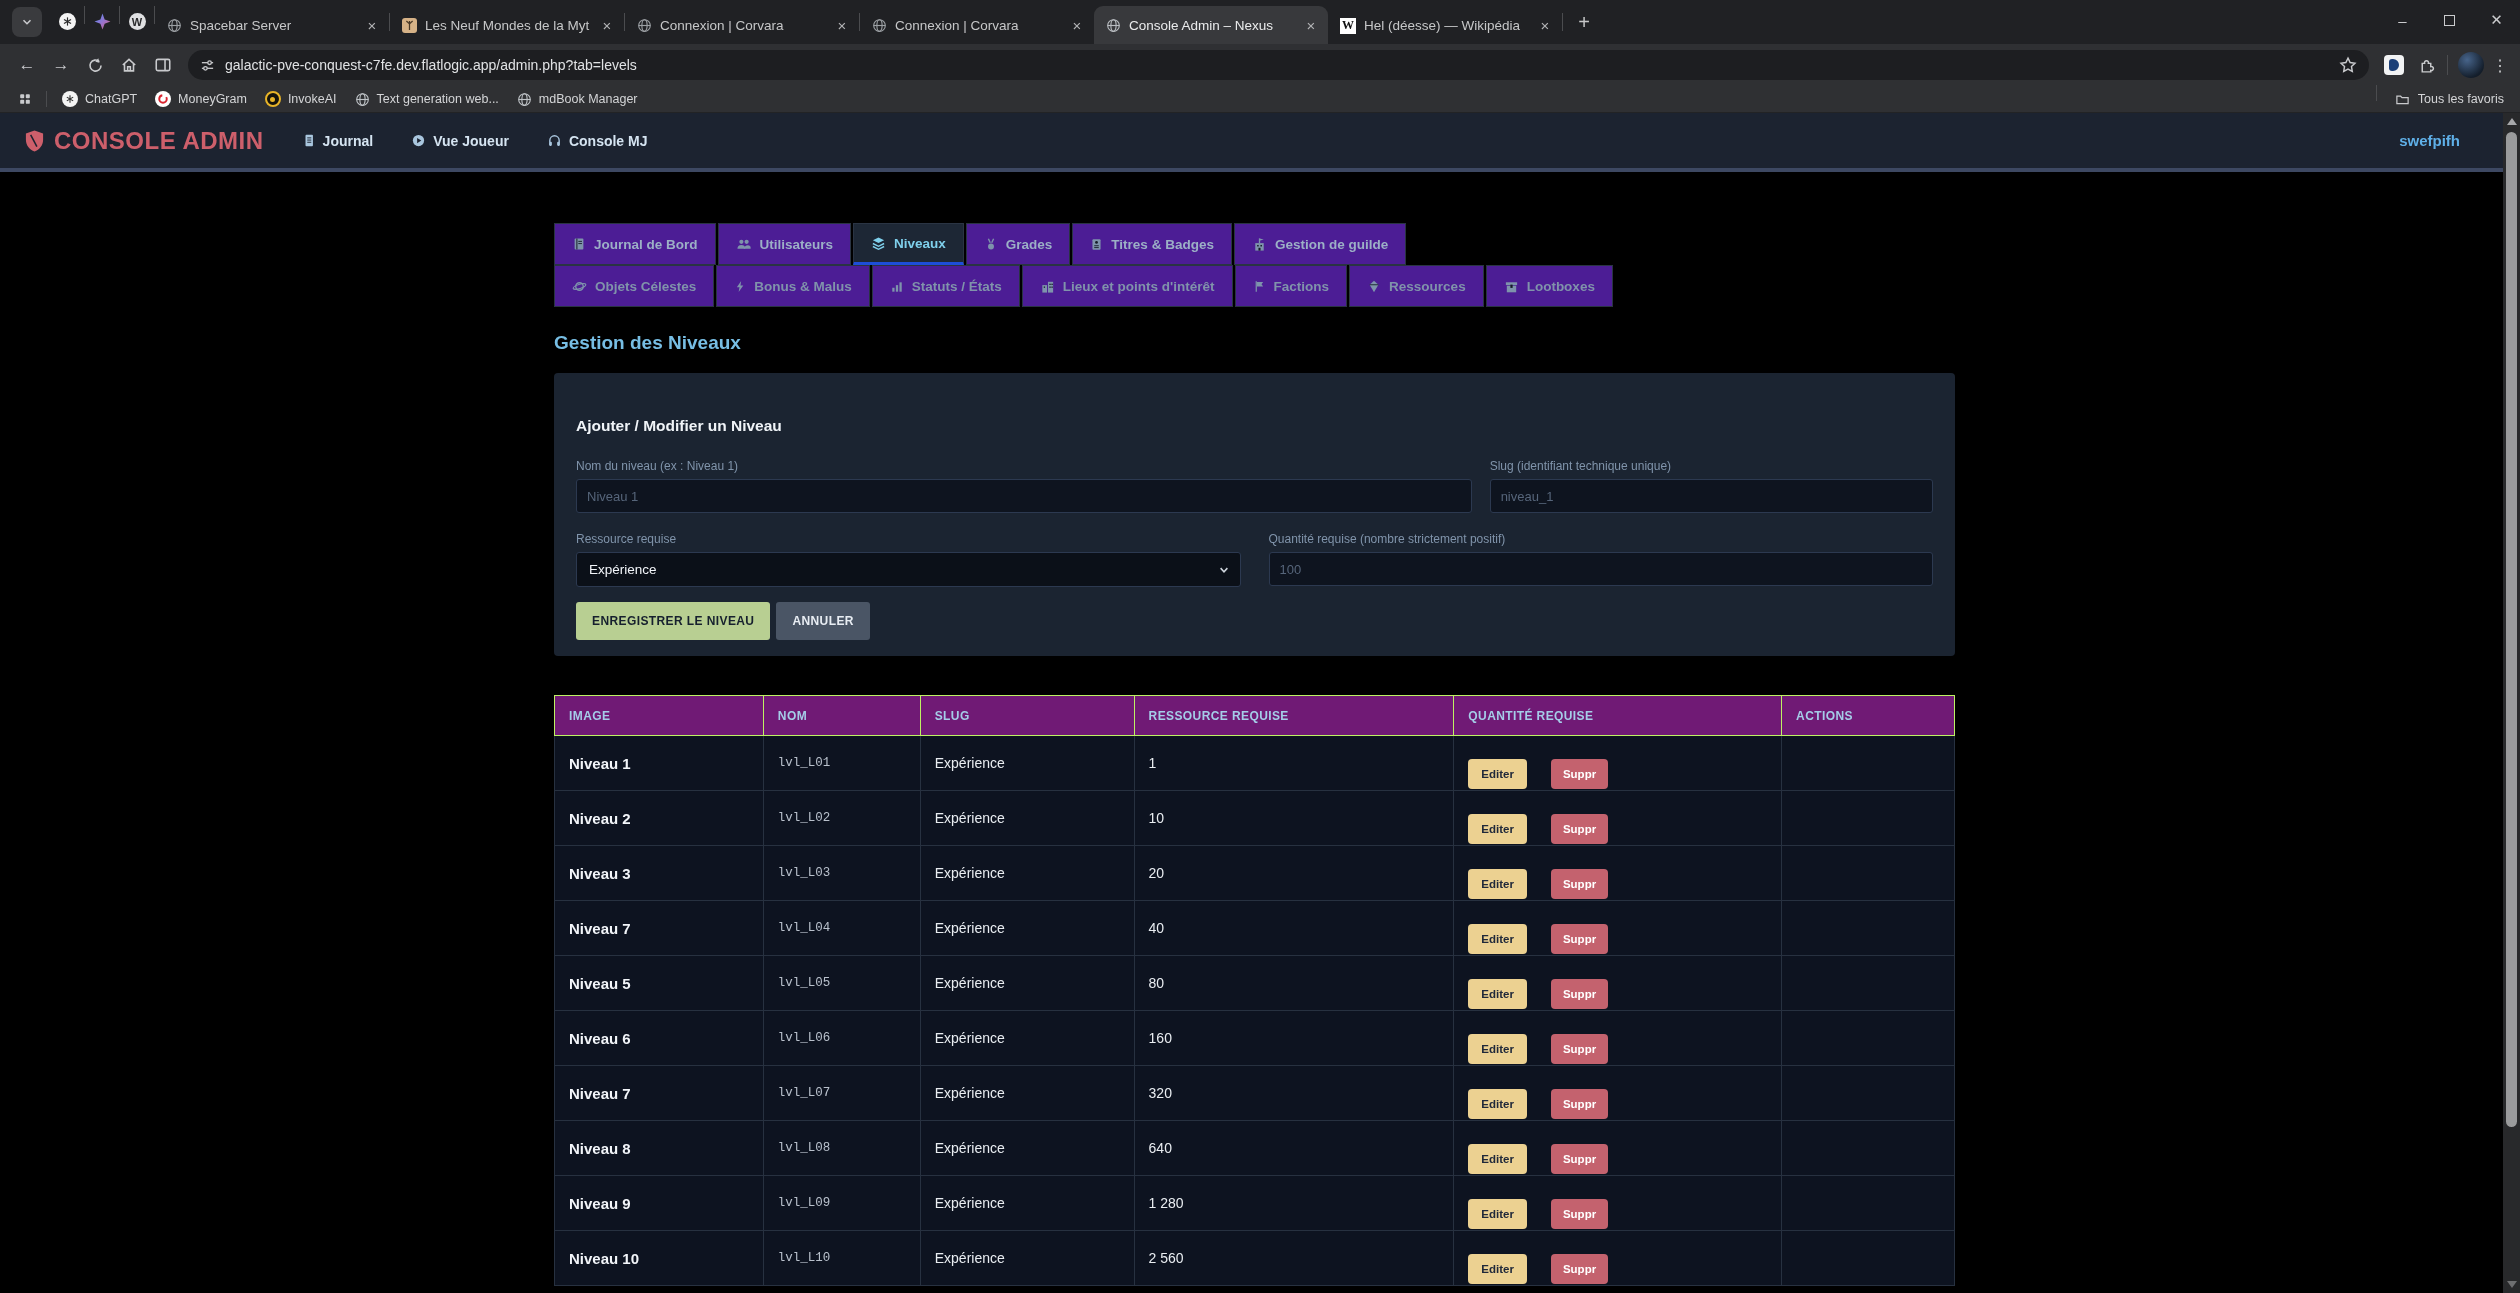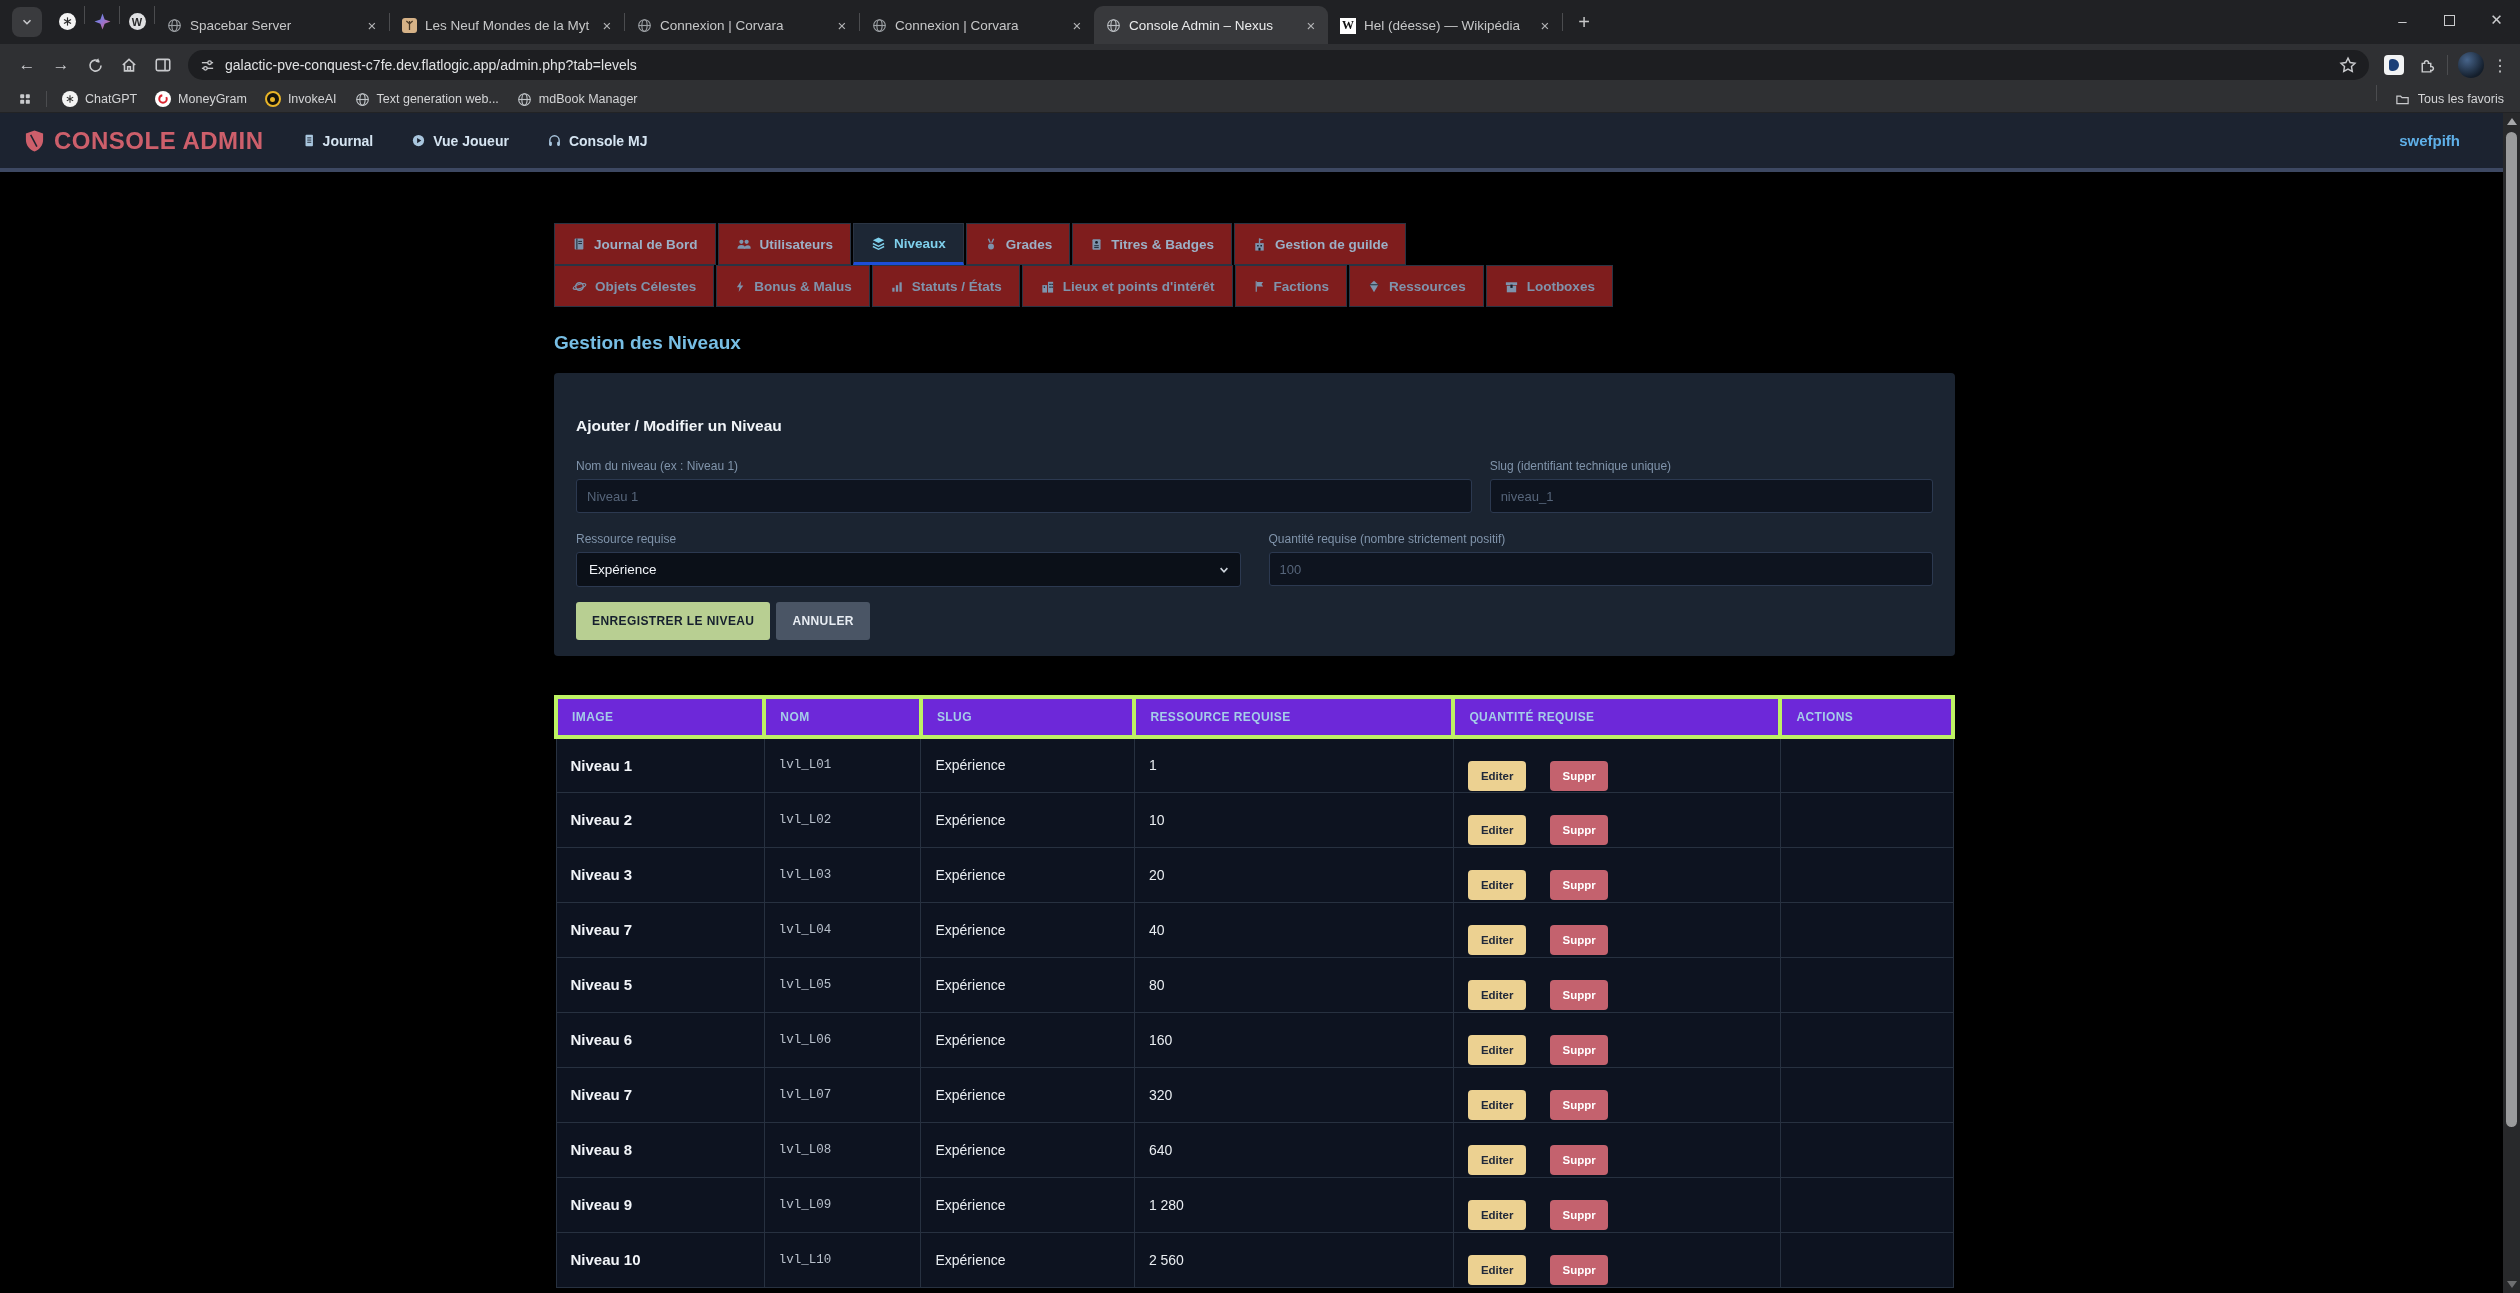--- a/index.html
+++ b/index.html
@@ -49,21 +49,21 @@
   .siteheader { height:59px; background:#1c2330; border-bottom:4px solid #3d4862; display:flex; align-items:center; padding:0 24px; }
   .brand { display:flex; align-items:center; gap:9px; color:#cd5f6b; font-size:24px; font-weight:bold; letter-spacing:.5px; }
   .sitenav { display:flex; align-items:center; gap:38px; margin-left:38px; }
   .snav { display:flex; align-items:center; gap:7px; color:#d5e4f1; font-weight:bold; font-size:14px; }
   .snav svg { color:#a9c6de; }
   .username { margin-left:auto; margin-right:36px; color:#5fb0e8; font-weight:bold; font-size:15px; }
 
   .content { width:1401px; margin-left:554px; }
   .ptabs { display:flex; gap:2px; }
   .ptabs.r1 { margin-top:51px; }
-  .ptab { height:42px; display:flex; align-items:center; gap:8px; padding:0 17px; background:#7f1d1d;
+  .ptab { height:42px; display:flex; align-items:center; gap:8px; padding:0 17px; background:#4c1d95;
     border:1px solid #2a3443; color:#9cb0c6; font-weight:bold; font-size:13.5px; white-space:nowrap; }
   .ptab svg { color:#7e93ac; }
   .ptab.active { background:#1d2735; color:#7fd0ec; border-bottom:3px solid #1d4ed8; }
   .ptab.active svg { color:#7fd0ec; }
   .ptabs.r2 .ptab { color:#8093ab; }
 
   .pageheading { margin-top:25px; color:#77bee4; font-size:19px; font-weight:bold; }
 
   .panel { margin-top:19px; background:#1b2431; border-radius:4px; padding:44px 22px 16px 22px; }
   .paneltitle { color:#f0f4f8; font-size:15.5px; font-weight:bold; }
@@ -78,22 +78,22 @@
   .fselect { position:relative; width:100%; height:35px; background:#0b1018; border:1px solid #2c3950;
     border-radius:3px; display:flex; align-items:center; padding:0 12px; color:#f2f5f9; font-size:13.5px; }
   .fselect svg { position:absolute; right:10px; color:#cfd6dd; }
   .btnrow { display:flex; gap:6px; margin-top:15px; }
   .btn { height:38px; border:none; border-radius:3px; font-weight:bold; font-size:12px; letter-spacing:.4px;
     padding:0 16px; font-family:"Liberation Sans",sans-serif; cursor:pointer; }
   .btn.save { background:#b8cf92; color:#16202e; }
   .btn.cancel { background:#4a5565; color:#e8edf3; }
 
   table.lvl { margin-top:39px; width:1401px; border-collapse:collapse; }
-  table.lvl th { background:#6d28d9; height:40px; text-align:left; padding-left:14px; color:#a5cde8;
-    font-size:12px; letter-spacing:.4px; border:4px solid #bef264; }
+  table.lvl th { background:#701a75; height:40px; text-align:left; padding-left:14px; color:#a5cde8;
+    font-size:12px; letter-spacing:.4px; border:1px solid #bef264; }
   table.lvl td { background:#0d1320; height:55px; padding-left:14px; border:1px solid #273140; vertical-align:middle; }
   td.c-name { color:#f2f5f9; font-weight:bold; font-size:15px; }
   td.c-slug { color:#b9c1cc; font-size:12.5px; font-family:"Liberation Mono","DejaVu Sans Mono",monospace; }
   td.c-res, td.c-qty { color:#e9edf1; font-size:14px; }
   .b-edit { background:#ecd191; color:#20293a; border:none; border-radius:4px; padding:9px 13px;
     font-weight:bold; font-size:11.5px; margin-right:24px; font-family:"Liberation Sans",sans-serif; cursor:pointer; }
   .b-del { background:#c4626e; color:#fff; border:none; border-radius:4px; padding:9px 12px;
     font-weight:bold; font-size:11.5px; font-family:"Liberation Sans",sans-serif; cursor:pointer;margin-top:21px; }
 
   

